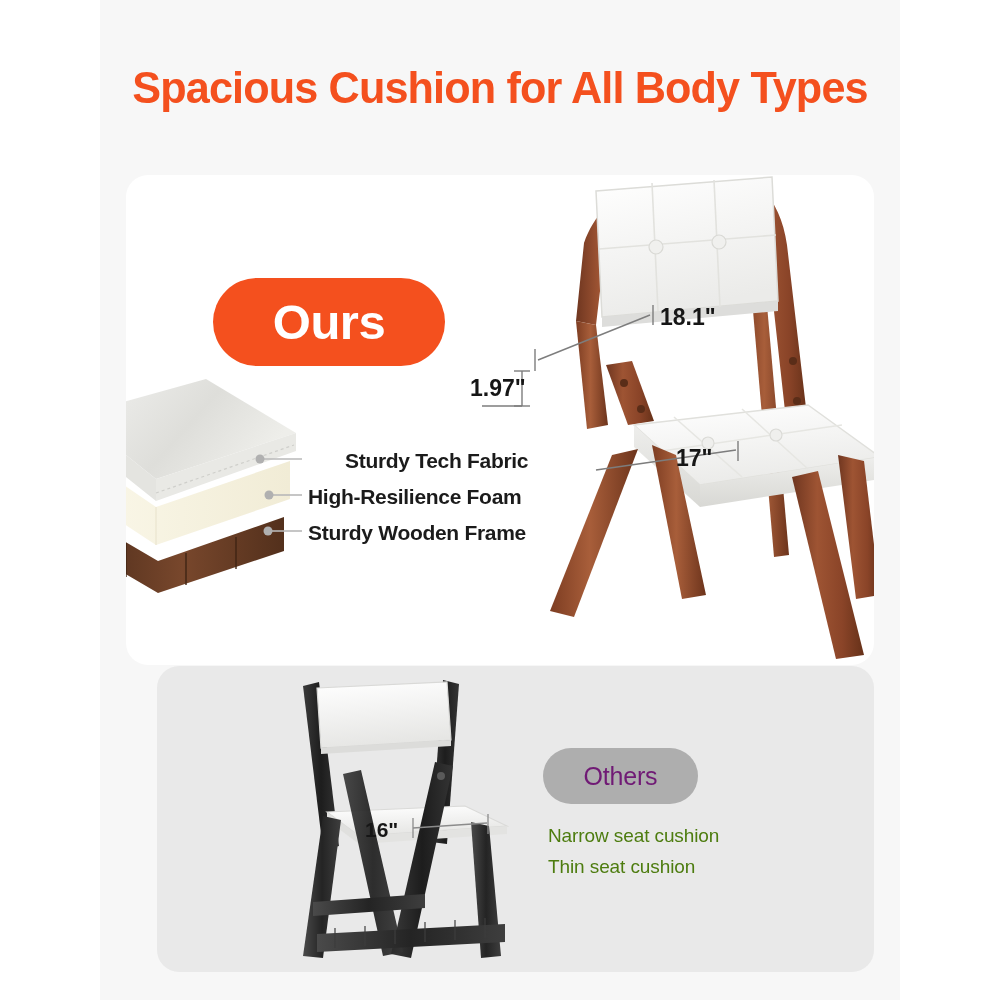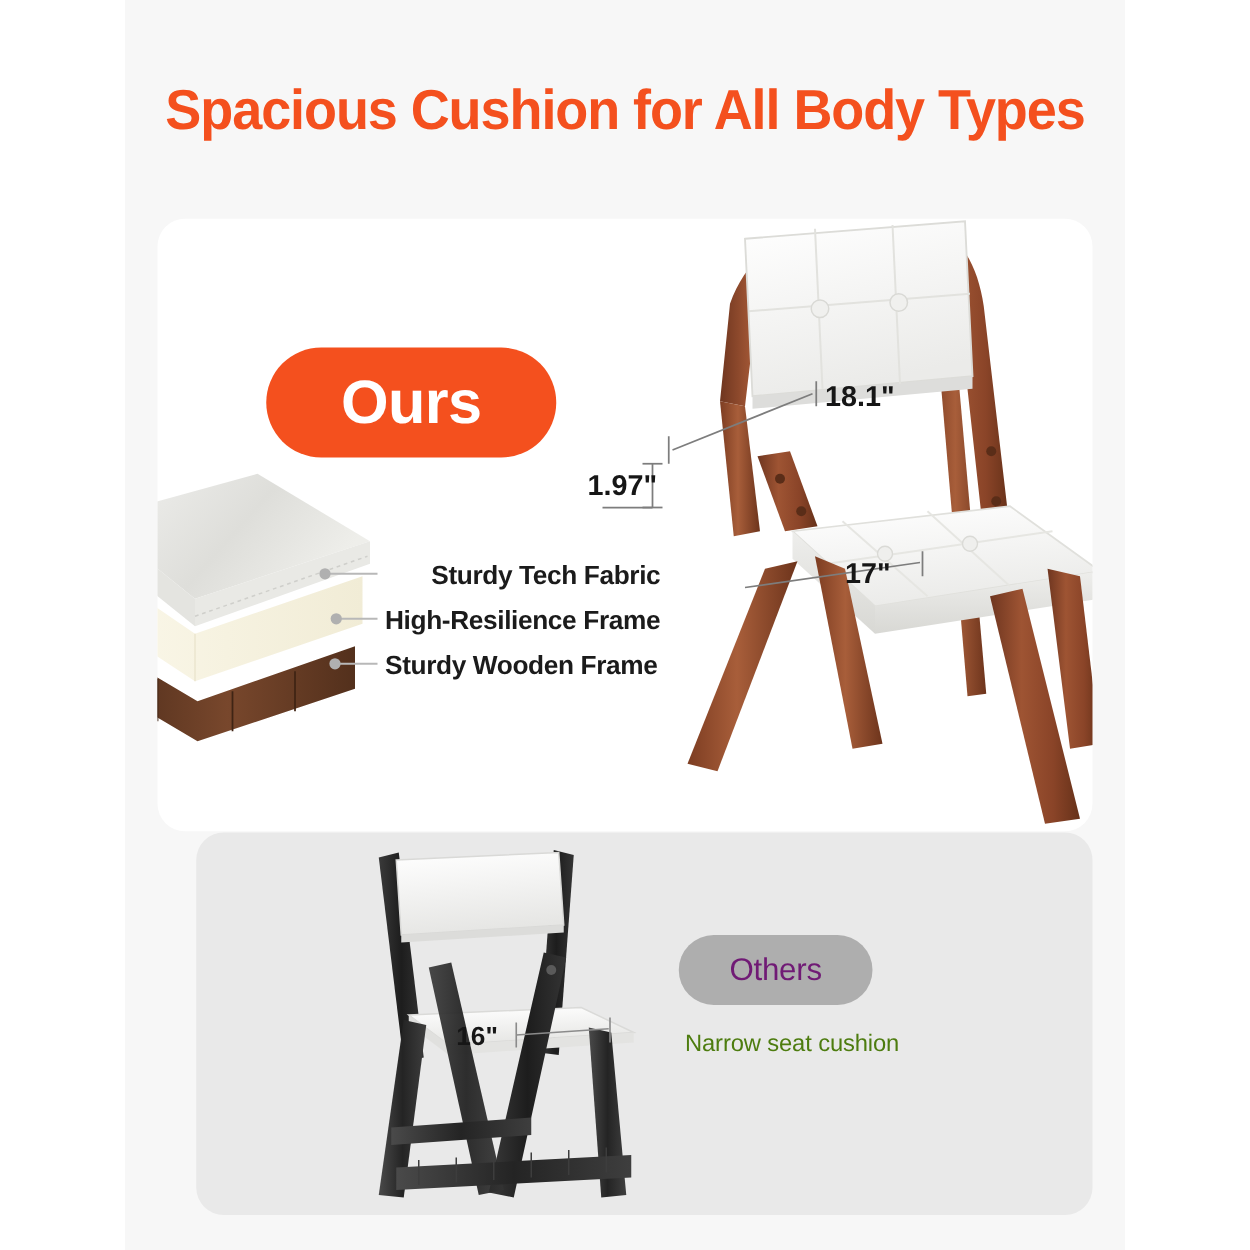--- a/index.html
+++ b/index.html
@@ -267,21 +267,21 @@
         <line x1="356" y1="231" x2="396" y2="231"></line>
 
         <line x1="470" y1="295" x2="610" y2="275"></line>
         <line x1="612" y1="266" x2="612" y2="286"></line>
       </g>
     </svg>
 
     <div class="pill-ours" style="left:87px; top:90px;">Ours</div>
 
     <div class="callout" style="left:196px; top:274px;margin-left:23px;">Sturdy Tech Fabric</div>
-    <div class="callout" style="left:182px; top:310px;">High-Resilience Frame</div>
+    <div class="callout" style="left:182px; top:310px;">High-Resilience Foam</div>
     <div class="callout" style="left:182px; top:346px;text-align:center;">Sturdy Wooden Frame</div>
 
     <div class="dim" style="left:534px; top:129px; font-size:23px;">18.1"</div>
     <div class="dim" style="left:344px; top:200px; font-size:23px;">1.97"</div>
     <div class="dim" style="left:550px; top:270px; font-size:23px;">17"</div>
   </div>
 
   <div class="card-bottom">
 
     <svg class="blackchair-svg" style="left:118px; top:0px;" width="260" height="306" viewBox="0 0 260 306">
@@ -339,16 +339,17 @@
         <line x1="331" y1="148" x2="331" y2="168"></line>
       </g>
     </svg>
 
     <div class="dim" style="left:208px; top:152px; font-size:21px;">16"</div>
 
     <div class="pill-others" style="left:386px; top:82px;">Others</div>
 
     <div class="others-list" style="left:391px; top:154px;">
       <div>Narrow seat cushion</div>
+      <div>Thin seat cushion</div>
     </div>
   </div>
 
 </div>
 
 </body></html>

